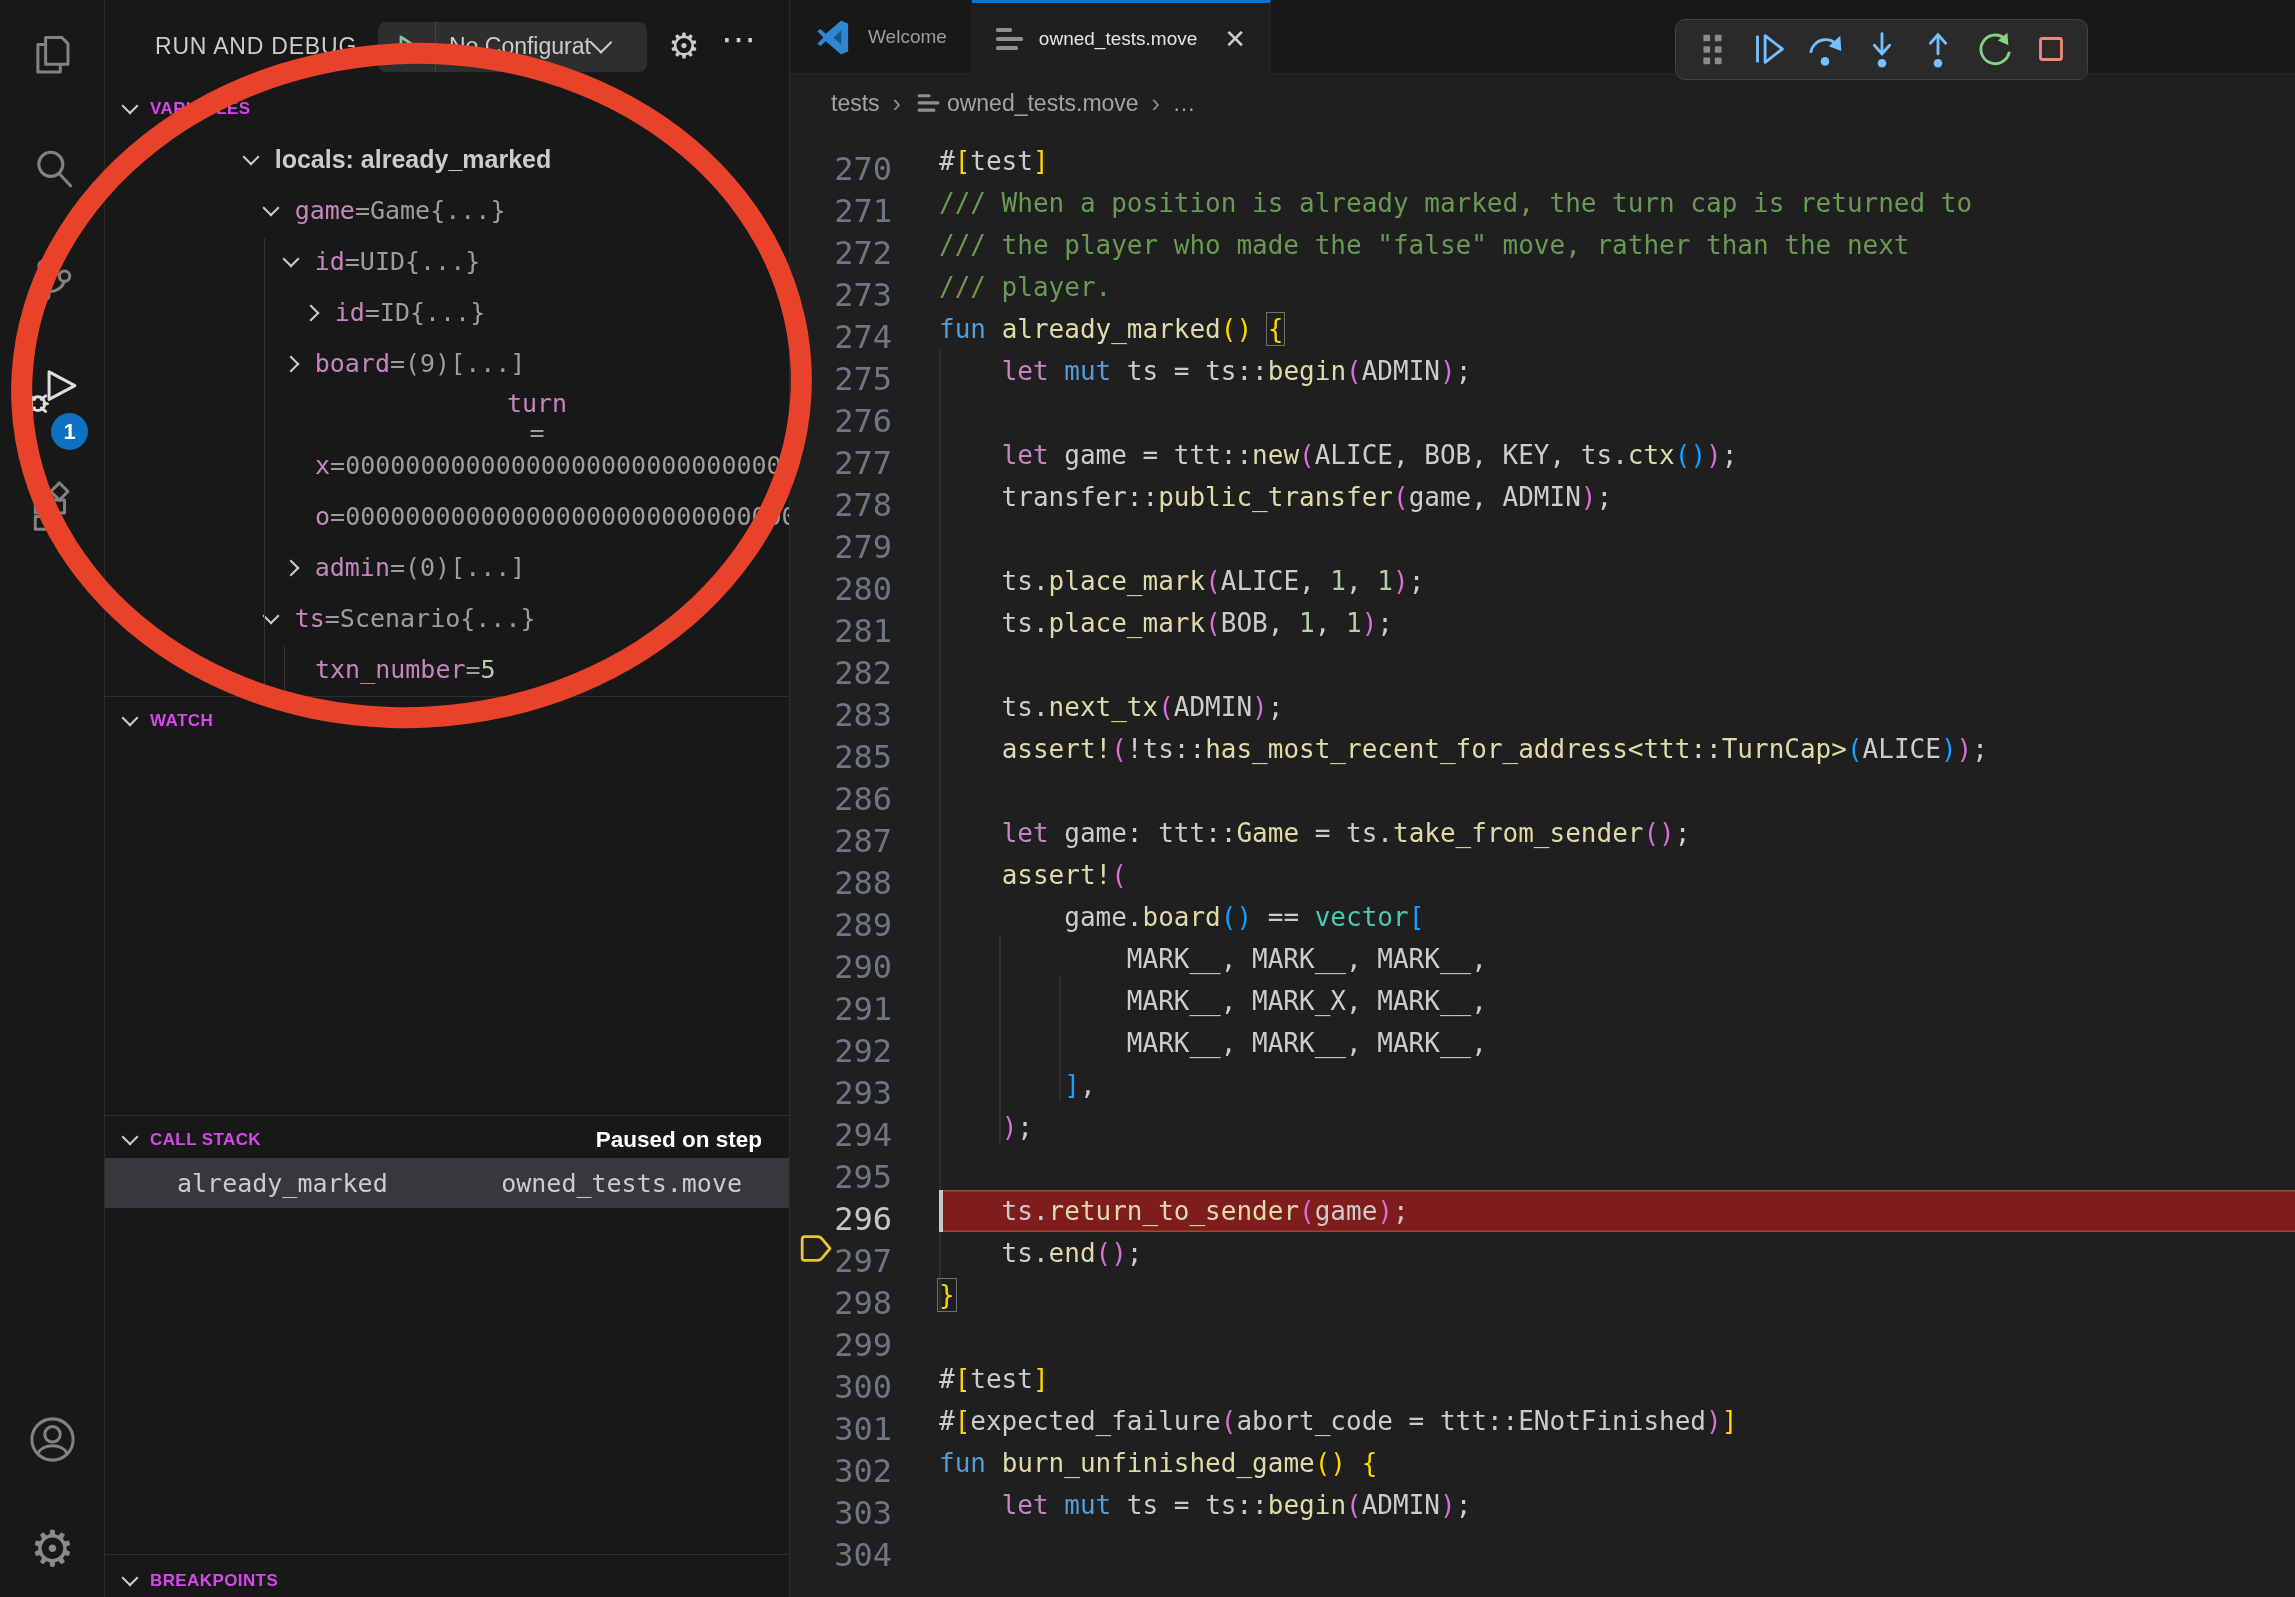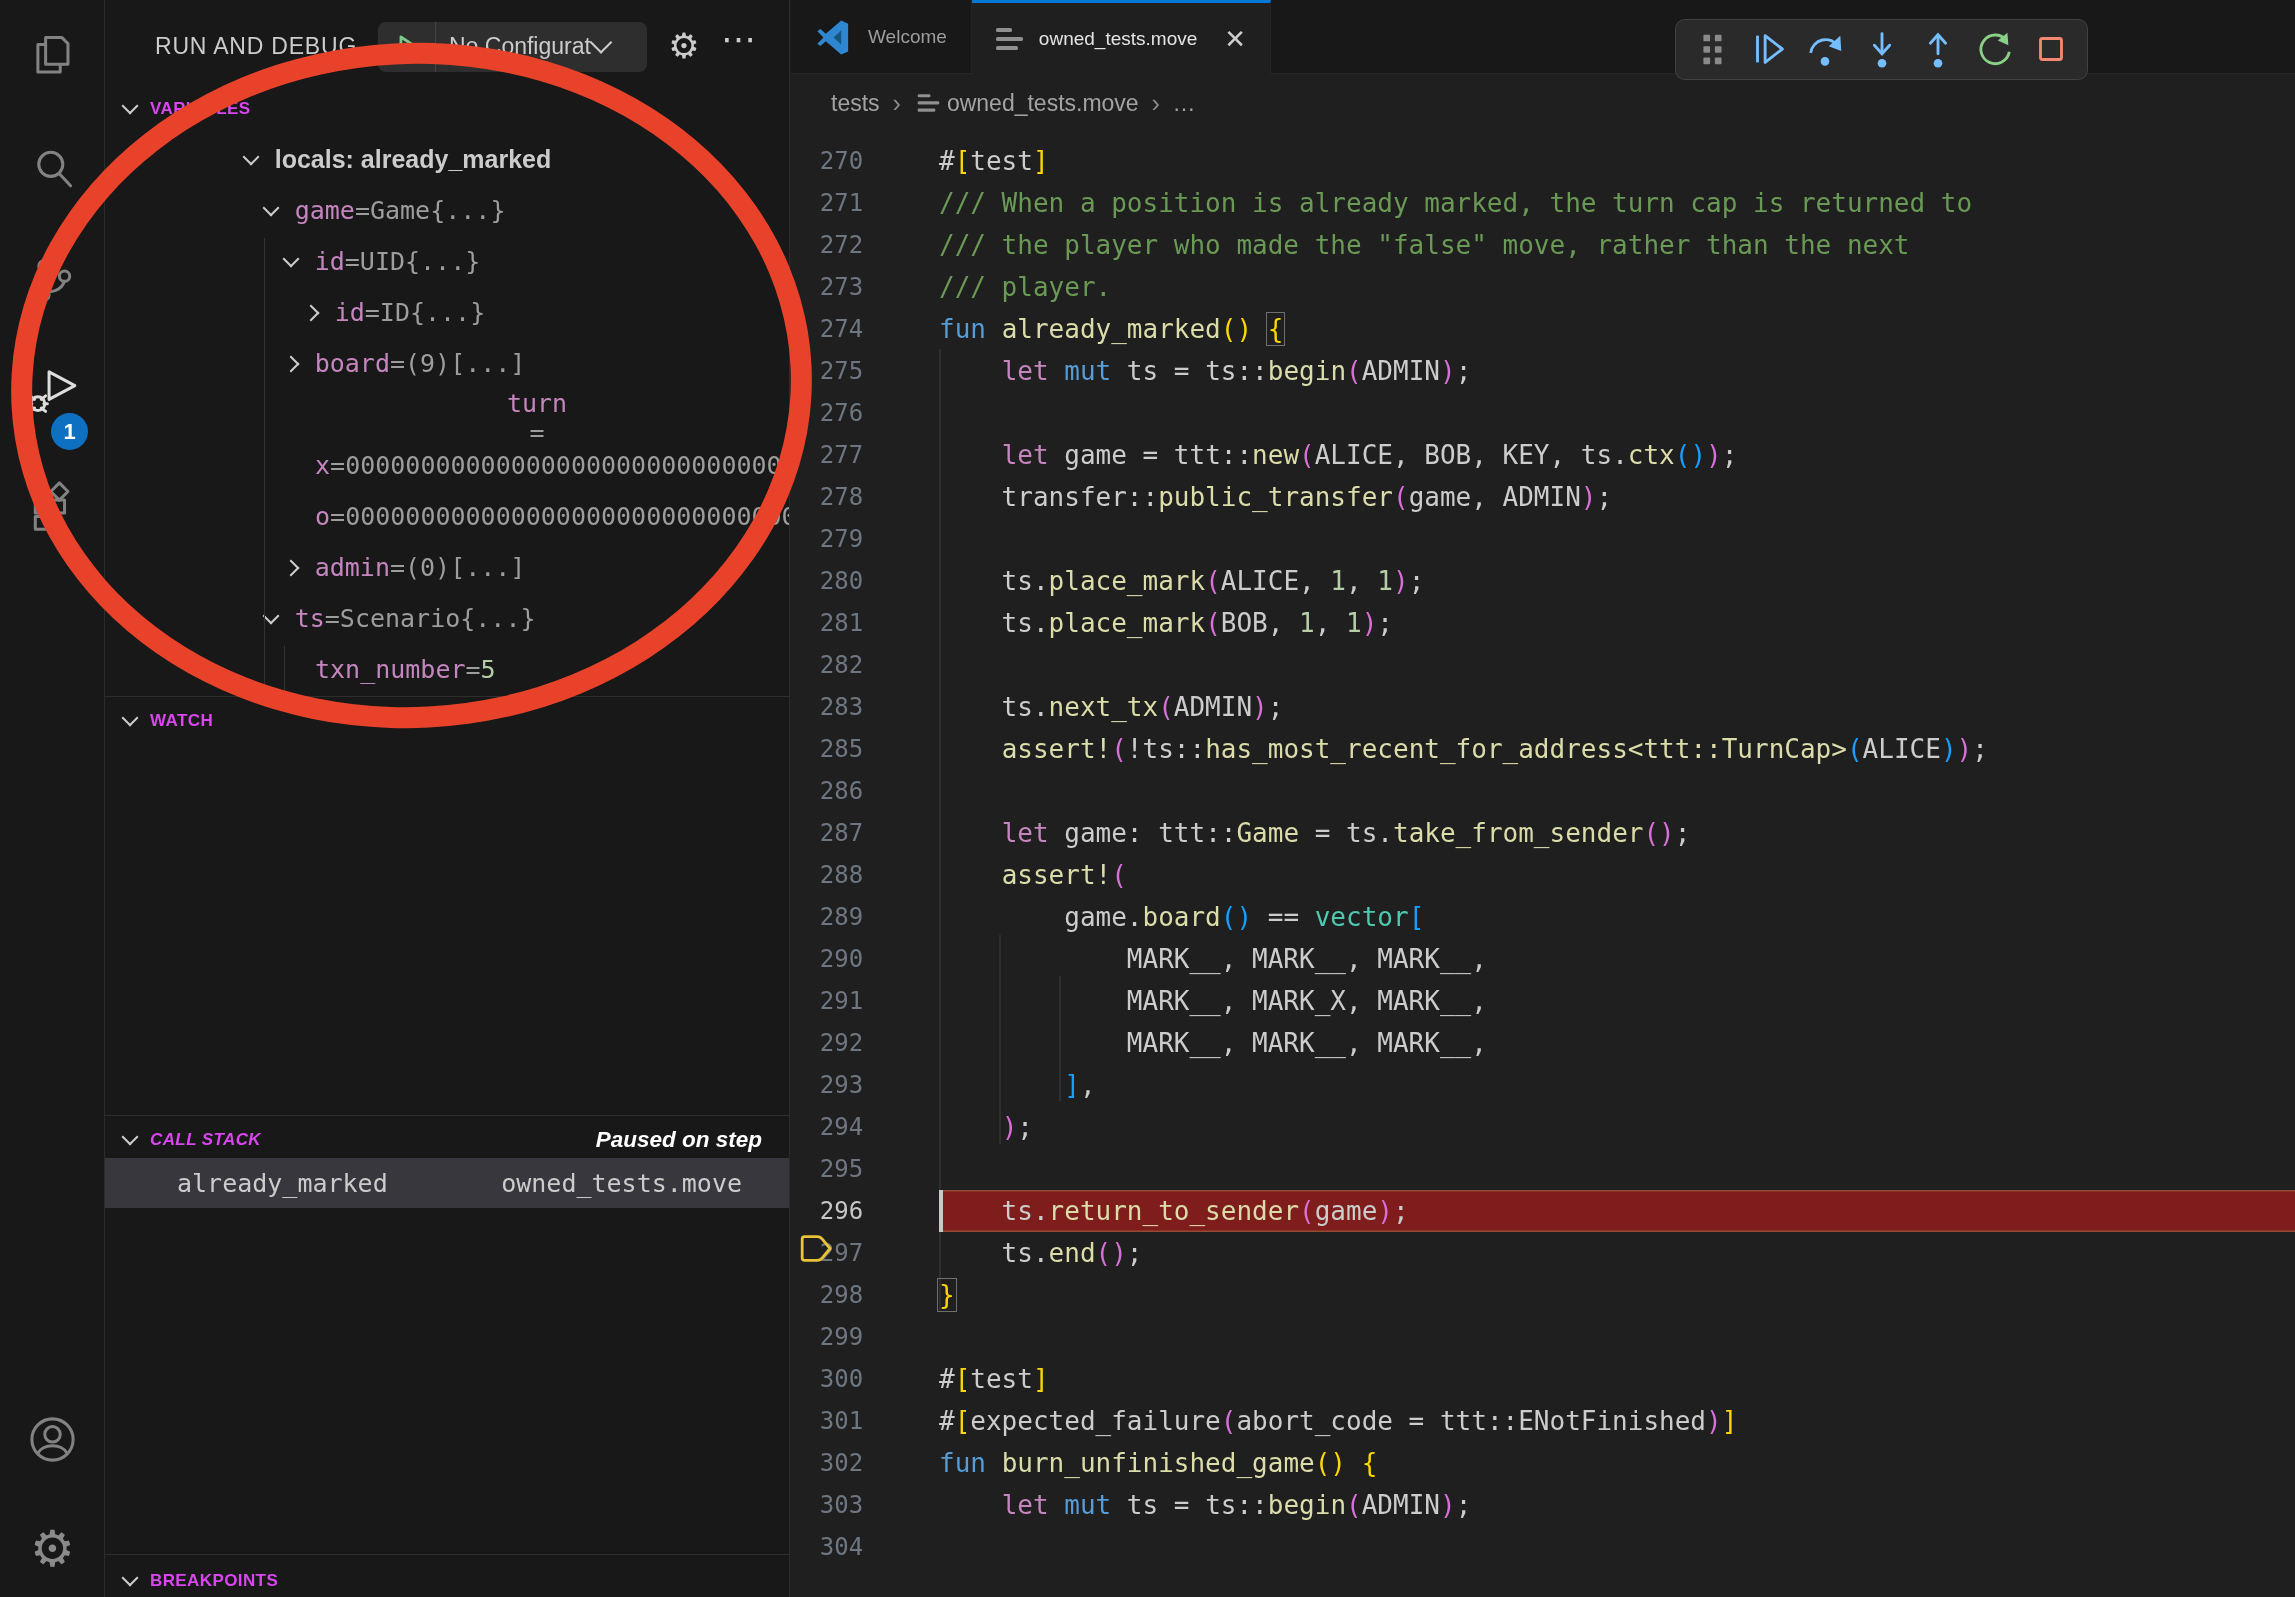--- a/index.html
+++ b/index.html
@@ -82,21 +82,21 @@
 
   .breadcrumbs { position:absolute; left:0; top:74px; right:0; height:58px;
     display:flex; align-items:center; font-size:23px; color:#a3a3a3; }
   .bc-item { margin:0 4.8px; } .bc-sep { margin:0 8px; color:#8a8a8a; font-size:25px; }
   .breadcrumbs .move-icon { transform:scale(0.8); margin-left:6.4px; }
 
   .code { position:absolute; left:0; top:140px; right:0; bottom:0;
     font-family:"DejaVu Sans Mono", monospace; font-size:26px; }
   .iguide { position:absolute; width:1.6px; background:#2f2f2f; z-index:0; }
   .code-line { position:relative; display:flex; height:42px; line-height:42px; z-index:1; }
-  .gut { flex:none; width:101px; text-align:center; color:#6e7681; font-size:24px; }
+  .gut { flex:none; width:101px; text-align:right; color:#6e7681; font-size:32px;margin-top:8px; }
   .ctext { flex:1; margin-left:47px; white-space:pre; position:relative; }
   .code-line.hl .gut { color:#c6c6c6; }
   .code-line.hl .ctext { background:#7f1d1d; box-shadow:inset 0 1.6px 0 rgba(215,215,120,0.25), inset 0 -1.6px 0 rgba(215,215,120,0.25); }
   .code-line.hl .ctext::before { content:""; position:absolute; left:0; top:0; bottom:0; width:4px; background:#c8c8c8; }
   .c-w{color:#cccccc} .c-cm{color:#6a9955} .c-kw{color:#569cd6} .c-ctl{color:#c586c0}
   .c-fn{color:#dcdcaa} .c-num{color:#b5cea8} .c-ty{color:#4ec9b0}
   .c-b0{color:#ffd700} .c-b1{color:#d670d6} .c-b2{color:#179fff}
   .c-b0box{color:#ffd700; outline:1.6px solid #6f6f6f; outline-offset:1.6px;}
   .pause-ptr { position:absolute; left:8px; top:1093px; z-index:3; }
 
@@ -250,21 +250,21 @@
     <div class="tree-guide" style="left:159px; top:238px; height:458px;"></div>
     <div class="tree-guide" style="left:179px; top:646px; height:51px;"></div>
 
     <div class="divider" style="top:696px"></div>
     <div class="sect-h" style="top:697px">
       <span class="chev down sect-chev"></span>
       <span class="sect-label">WATCH</span>
     </div>
 
     <div class="divider" style="top:1115px"></div>
-    <div class="sect-h" style="top:1116px; width:100%;font-style:italic;">
+    <div class="sect-h" style="top:1116px; width:100%;">
       <span class="chev down sect-chev"></span>
       <span class="sect-label">CALL STACK</span>
       <span class="cs-status">Paused on step</span>
     </div>
     <div>
         <div class="cs-row">
           <span class="cs-fn mono">already_marked</span>
           <span class="cs-file mono">owned_tests.move</span>
         </div>
       </div>

